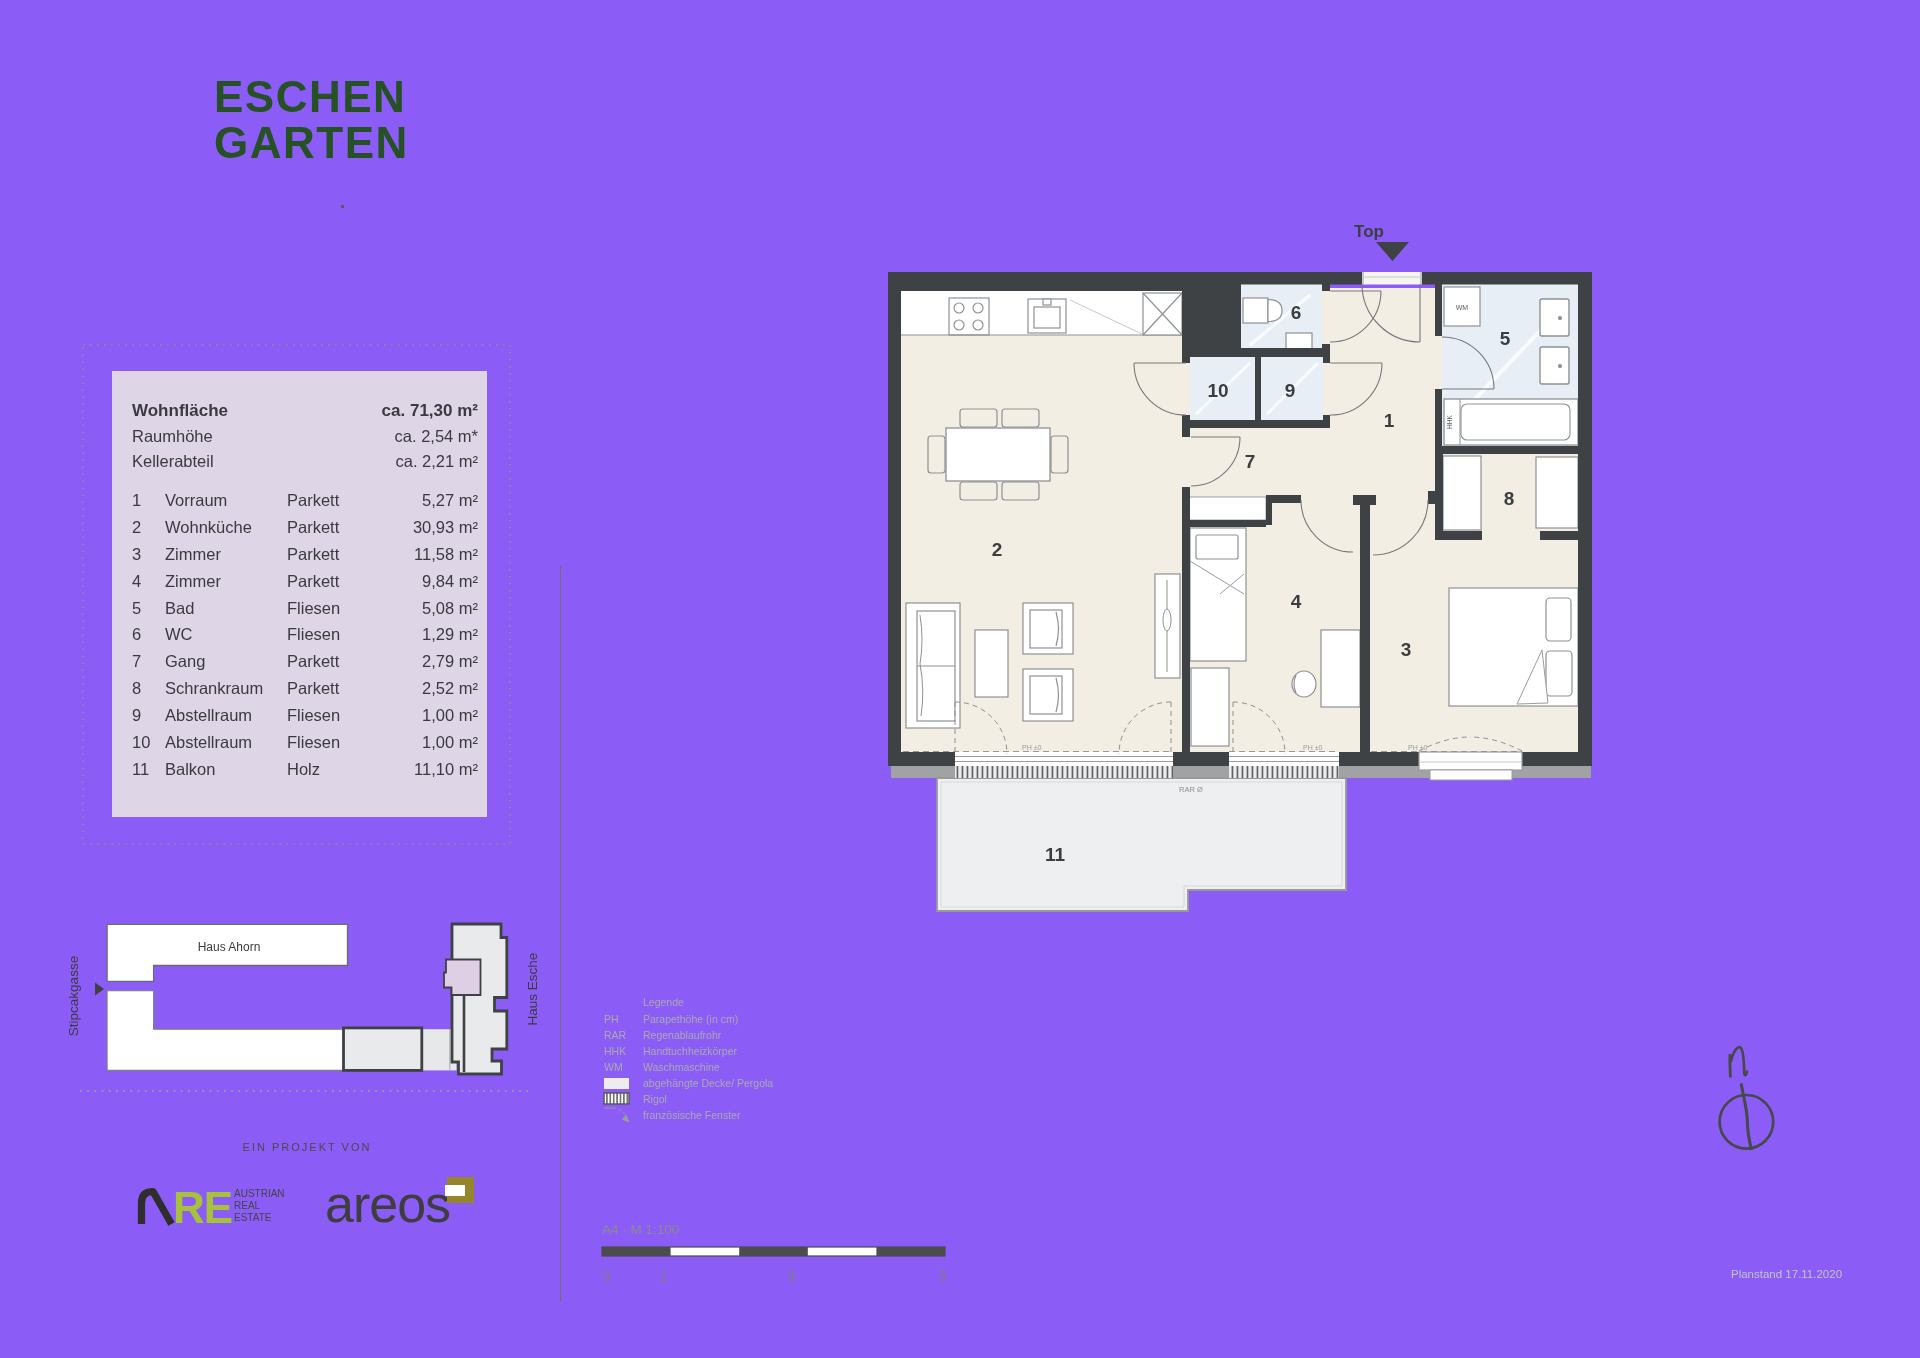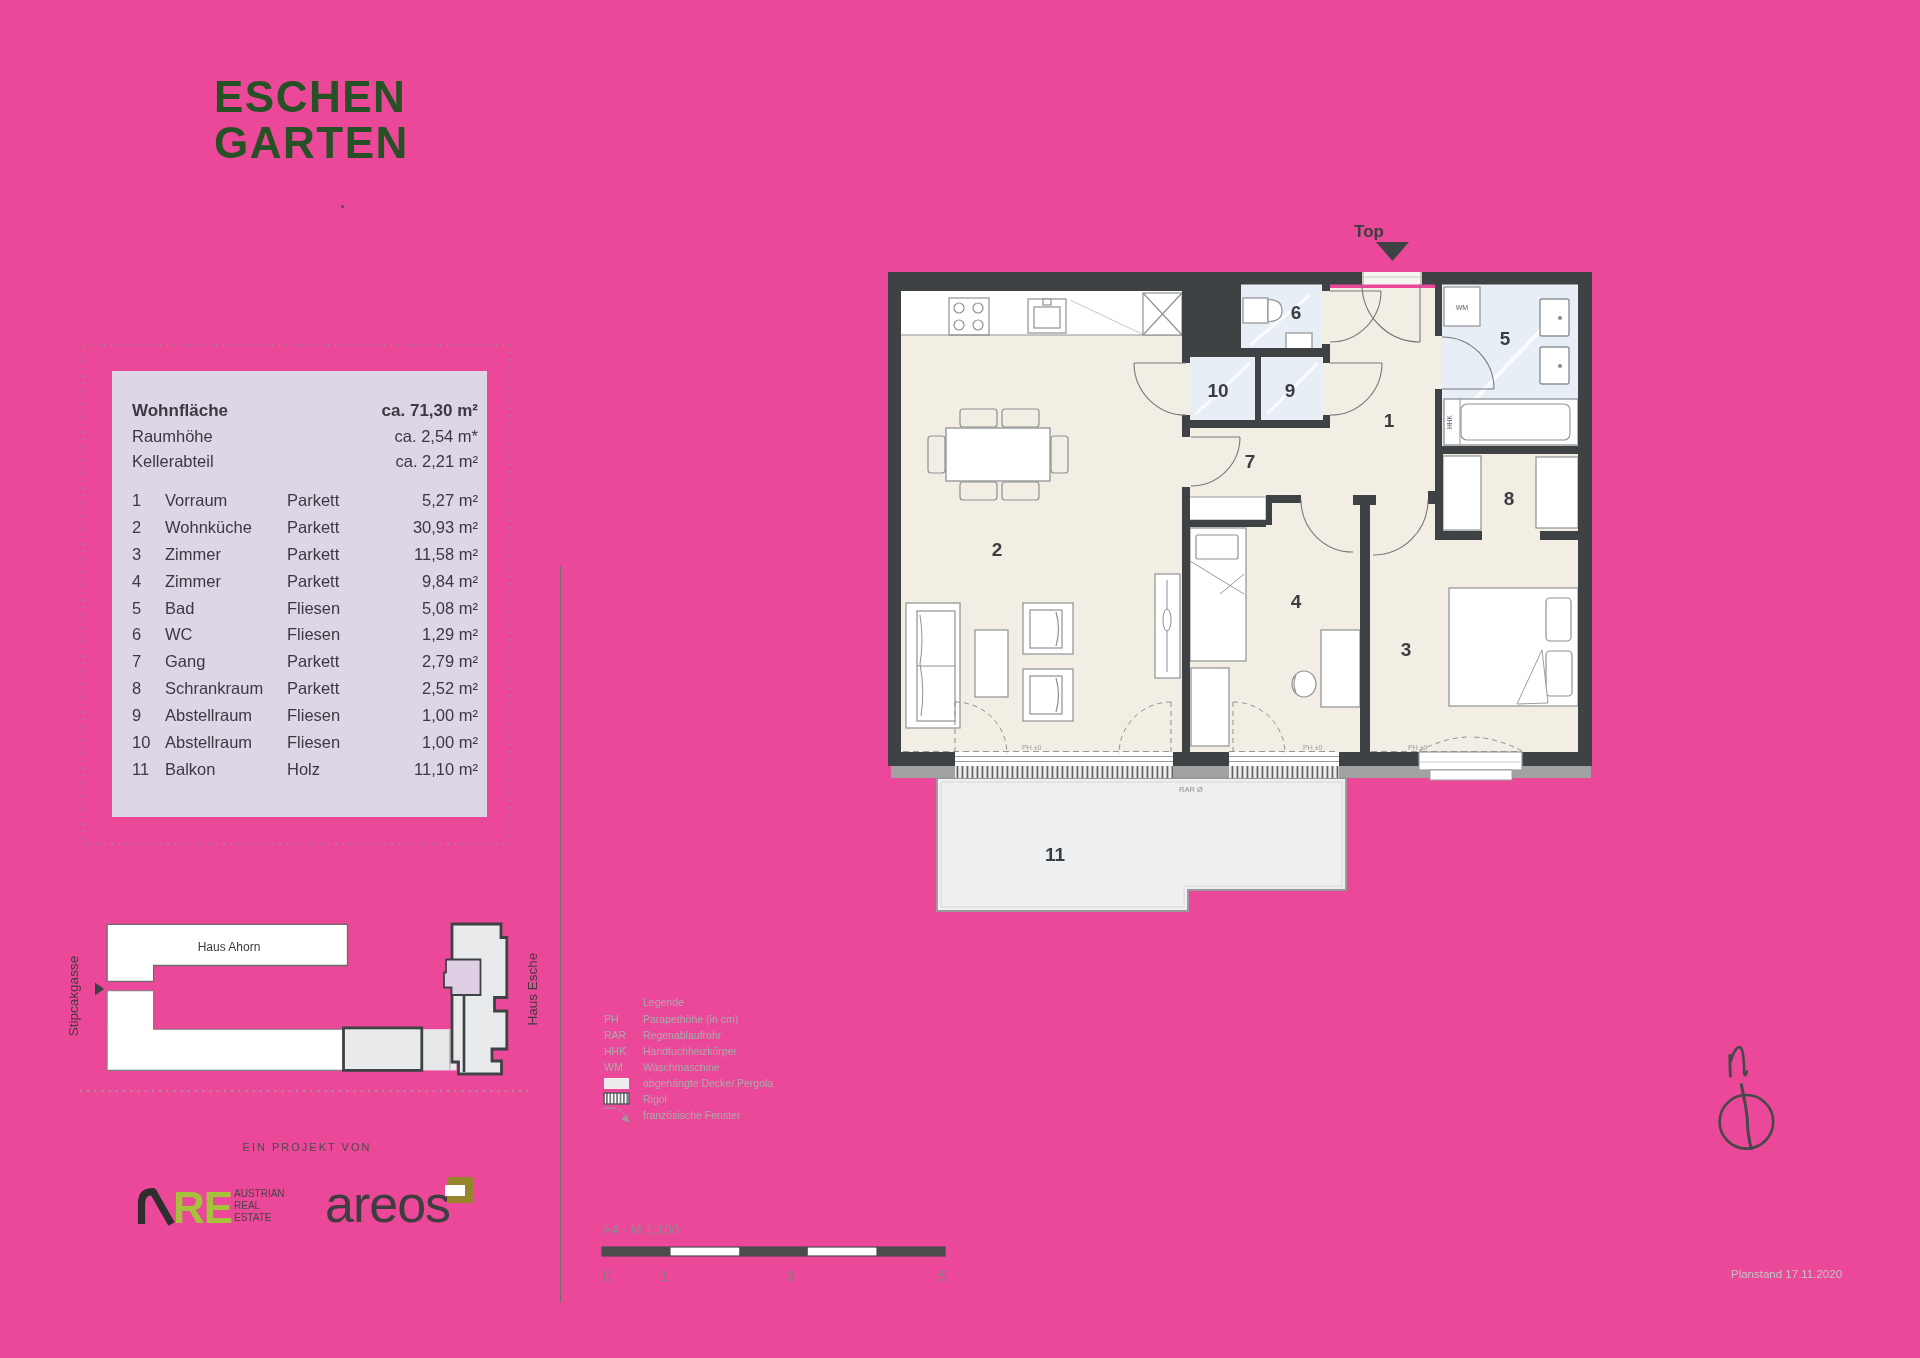--- a/index.html
+++ b/index.html
@@ -1,16 +1,16 @@
 <!DOCTYPE html>
 <html><head>
 <meta charset="utf-8">
 <style>
 html,body{margin:0;padding:0;background:#ffffff;}
-#page{position:relative;width:1920px;height:1358px;background:#ec4899;overflow:hidden;font-family:"Liberation Sans",sans-serif;}
+#page{position:relative;width:1920px;height:1358px;background:#8b5cf6;overflow:hidden;font-family:"Liberation Sans",sans-serif;}
 text{font-family:"Liberation Sans",sans-serif;}
 </style>
 </head>
 <body>
 <div id="page">
 <svg width="1920" height="1358" viewBox="0 0 1920 1358">
 <defs>
 <pattern id="ticks" width="5" height="12" patternUnits="userSpaceOnUse">
 <rect width="5" height="12" fill="#eceded"></rect>
 <rect x="1.6" width="1.7" height="12" fill="#606264"></rect>

